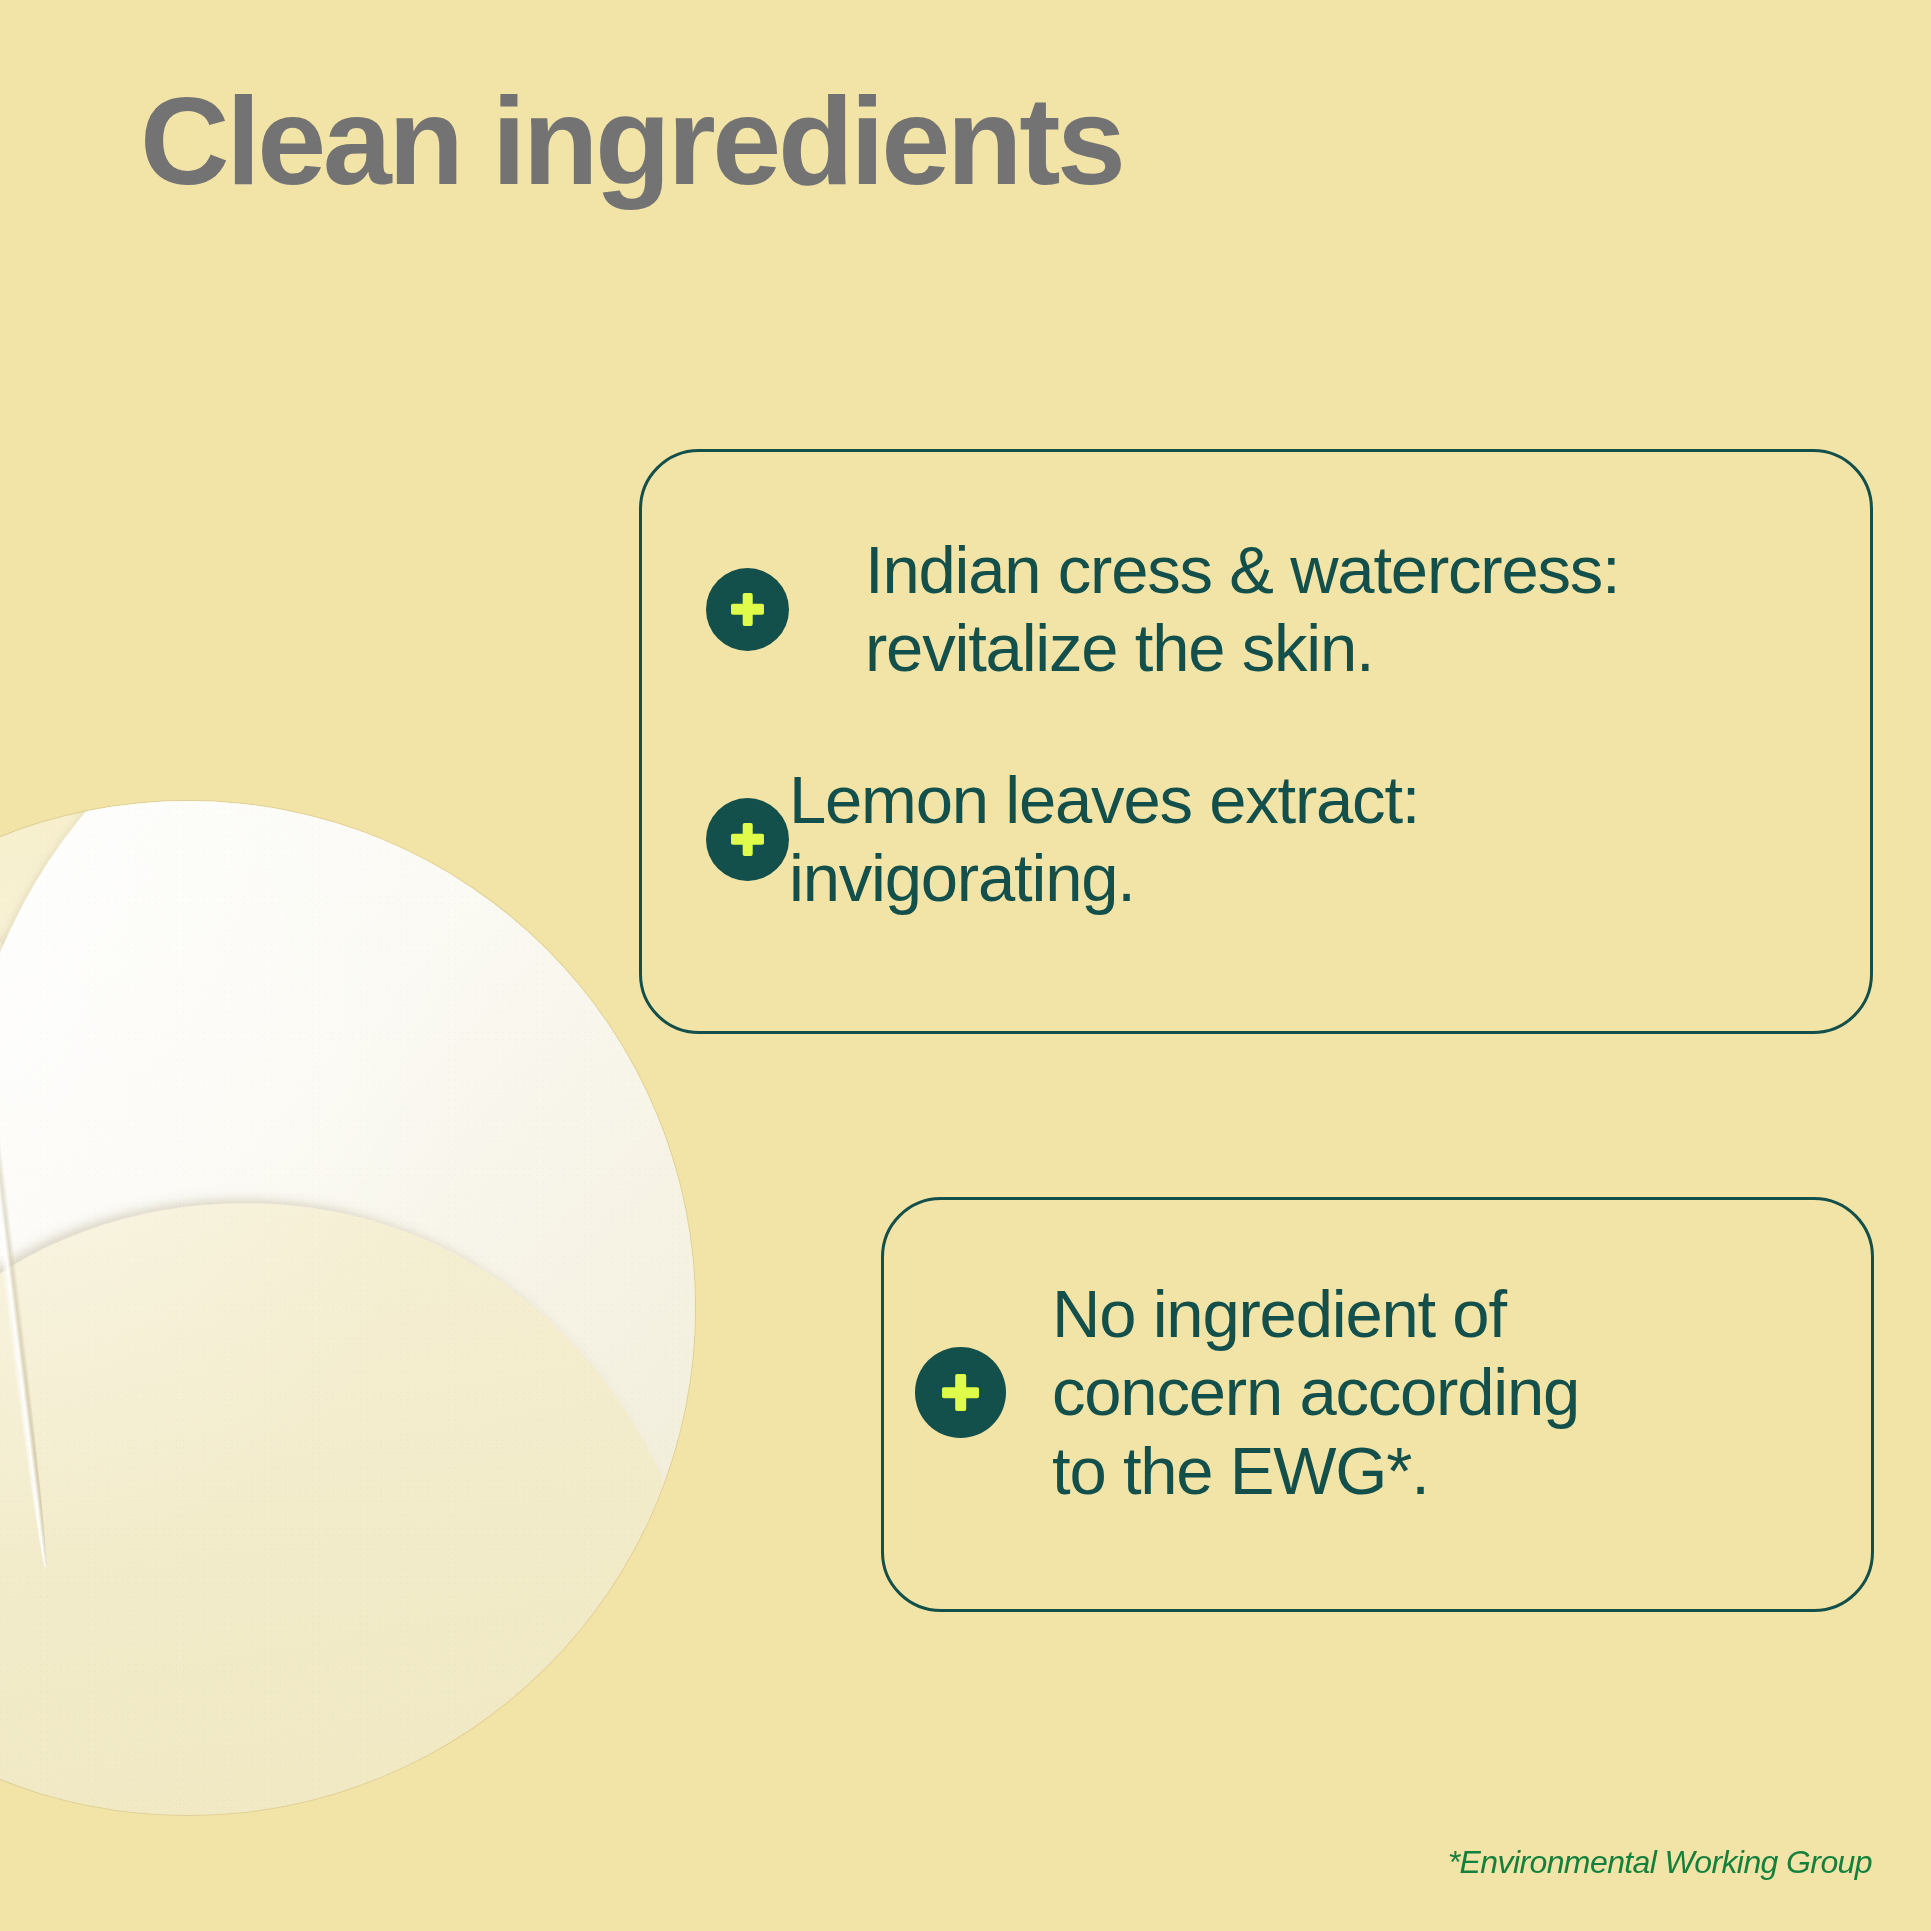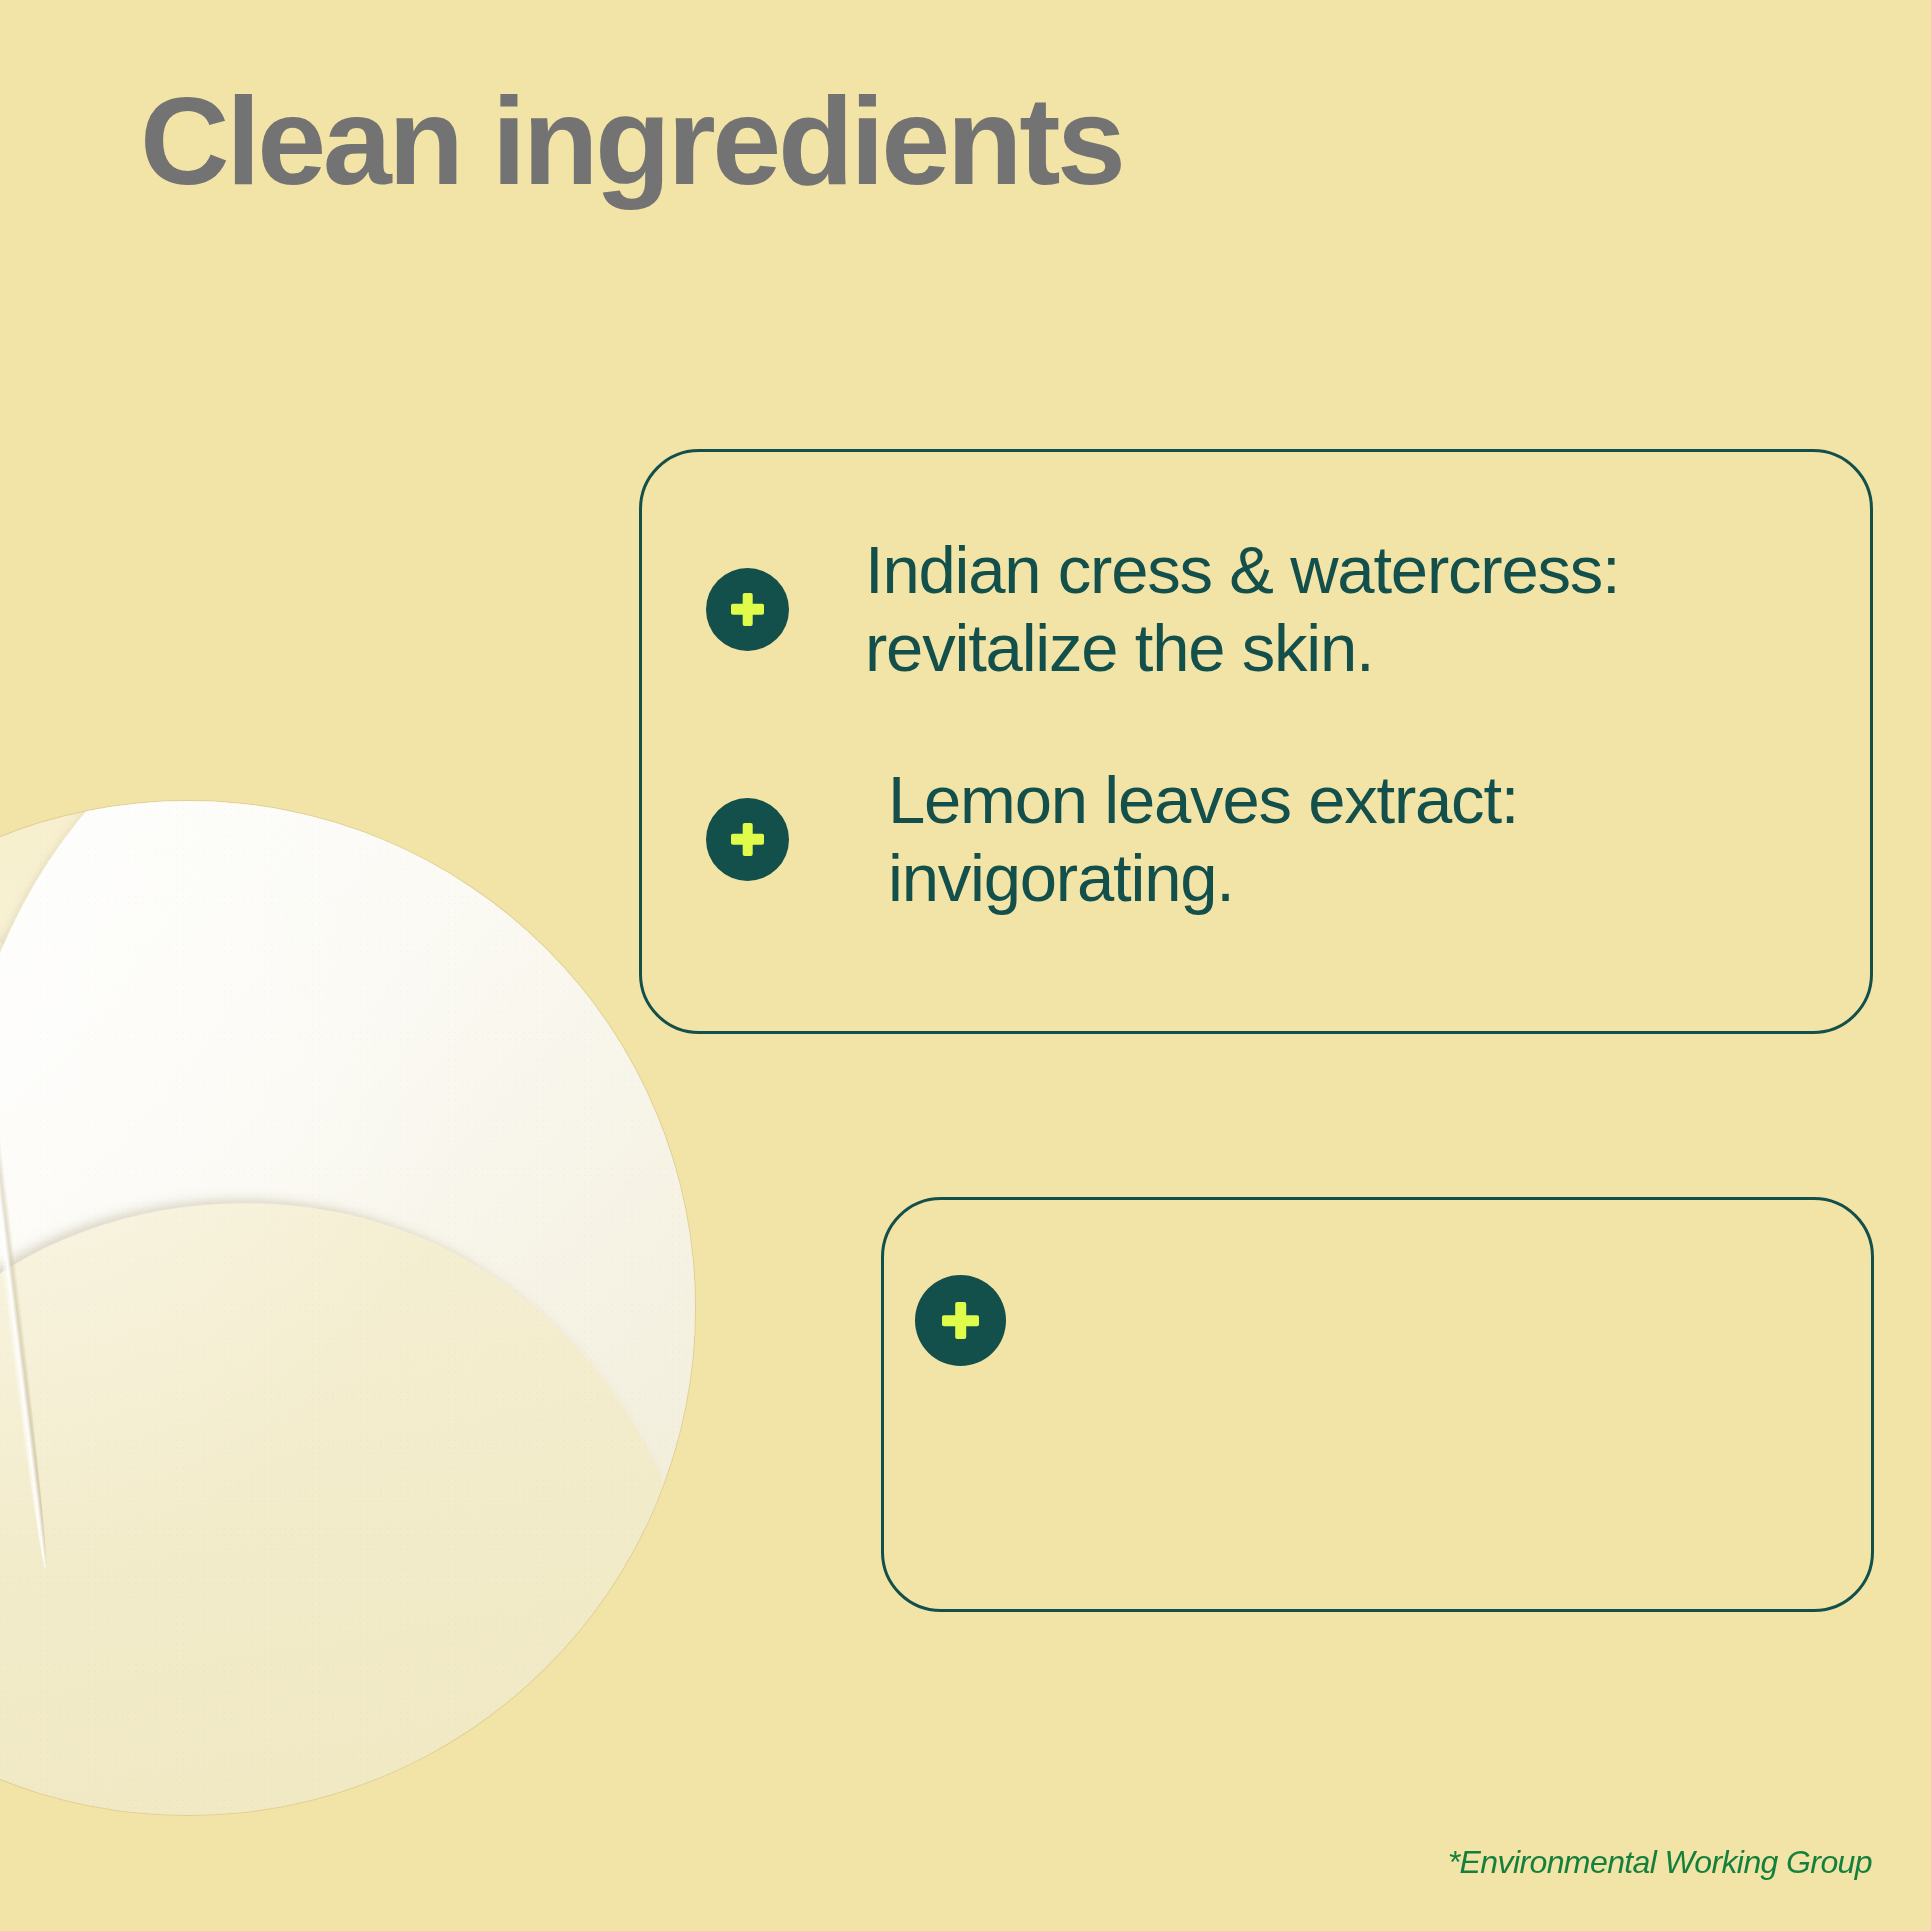--- a/index.html
+++ b/index.html
@@ -133,21 +133,21 @@
     font-size:67px;
     line-height:1.17;
     letter-spacing:-1.2px;
     white-space:pre-line;
   }
 
   
   #bullet-row-1{ left:64px;  top:79px;  }
   #bullet-row-1 .bullet-text{ margin-left:76px; }
   #bullet-row-2{ left:64px;  top:309px; }
-  #bullet-row-2 .bullet-text{ margin-left:99px; }
+  #bullet-row-2 .bullet-text{ }
 
   #bullet-row-3{ left:31px;  top:75px;  }
   #bullet-row-3 .plus-badge{ width:91px; height:91px; }
   #bullet-row-3 .plus-badge::before{ top:27px; width:11.6px; height:37px; }
   #bullet-row-3 .plus-badge::after { left:27px; height:11.6px; width:37px; }
   #bullet-row-3 .bullet-text{ margin-left:46px; }
 
   
   #footnote{
     position:absolute;
@@ -187,18 +187,21 @@
     <span class="bullet-text">Lemon leaves extract:
 invigorating.</span>
   </div>
 
 </div>
 
 <div class="card" id="ewg-card">
 
   <div class="bullet-row" id="bullet-row-3">
     <span class="plus-badge"></span>
+    <span class="bullet-text">No ingredient of
+concern according
+to the EWG*.</span>
   </div>
 
 </div>
 
 <div id="footnote">*Environmental Working Group</div>
 
 
 </body></html>

